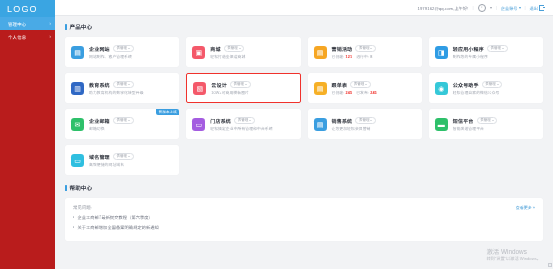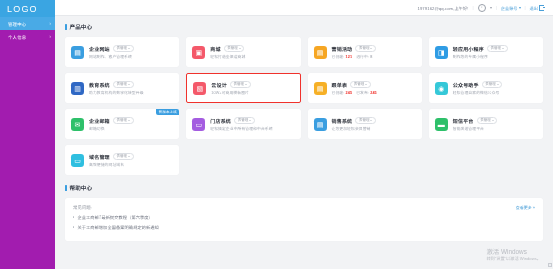--- a/index.html
+++ b/index.html
@@ -20,21 +20,21 @@
     display: flex;
     width: 553px;
     height: 269px;
     position: relative;
   }
 
   
   .sidebar {
     width: 55px;
     flex: 0 0 55px;
-    background: #a21caf;
+    background: #b91c1c;
     display: flex;
     flex-direction: column;
     position: relative;
   }
   .logo {
     height: 17px;
     display: flex;
     align-items: center;
     padding-left: 7px;
     color: #ffffff;

